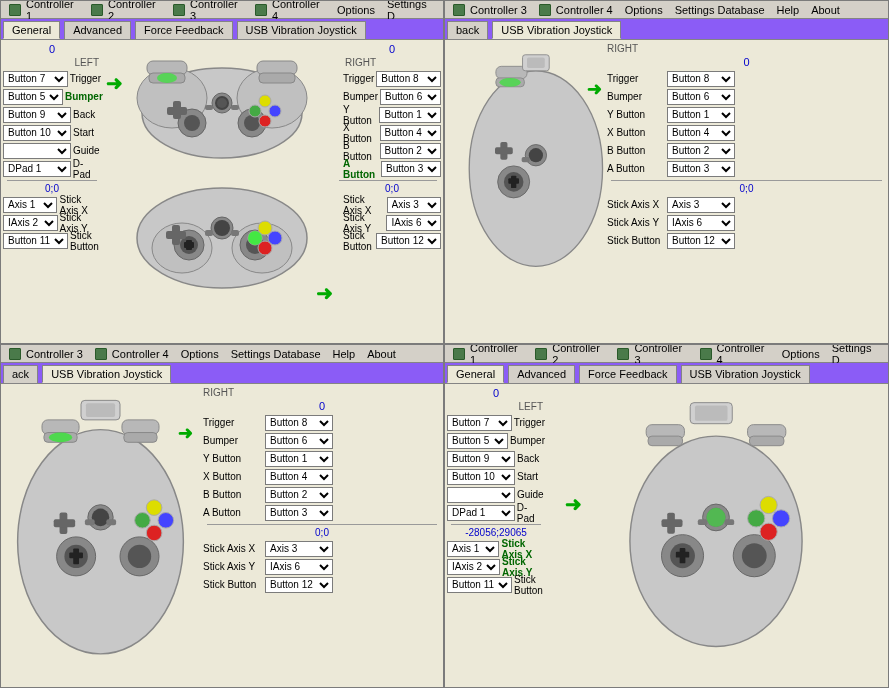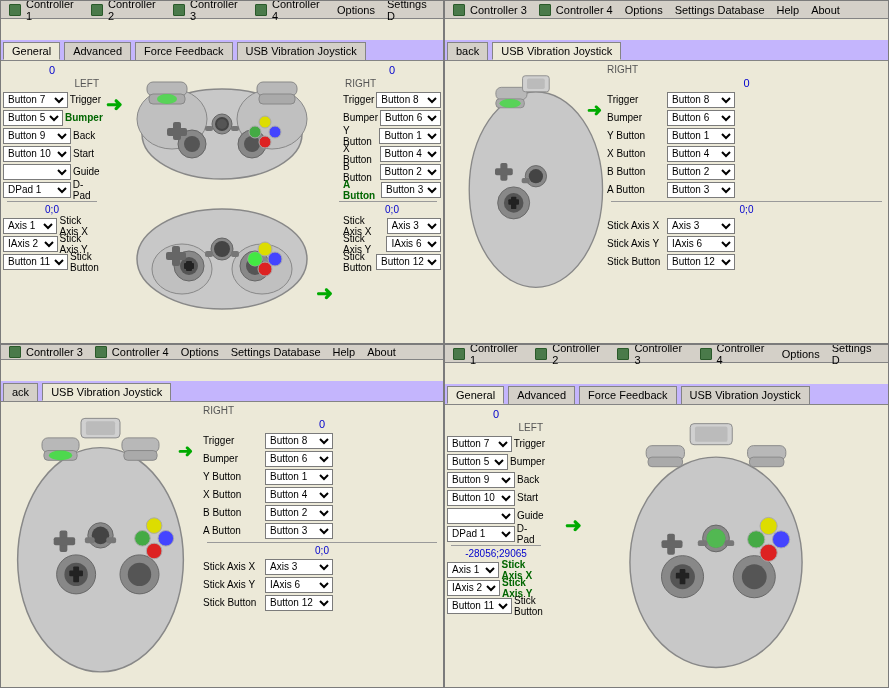--- a/index.html
+++ b/index.html
@@ -18,23 +18,22 @@
       background: #4a7a4a;
       border: 1px solid #2a5a2a;
       border-radius: 1px;
       margin-right: 3px;
       flex-shrink: 0;
     }
 
     
     .content-tabs {
       display: flex;
-      background: #c4b5fd;
+      background: #8b5cf6;
       border-bottom: 1px solid #848484;
-      margin-top: 21px;
     }
     .content-tab {
       padding: 2px 8px;
       border: 1px solid #848484;
       border-bottom: none;
       margin: 2px 2px 0 2px;
       background: #d4d0c8;
       cursor: pointer;
       font-size: 11px;
     }

